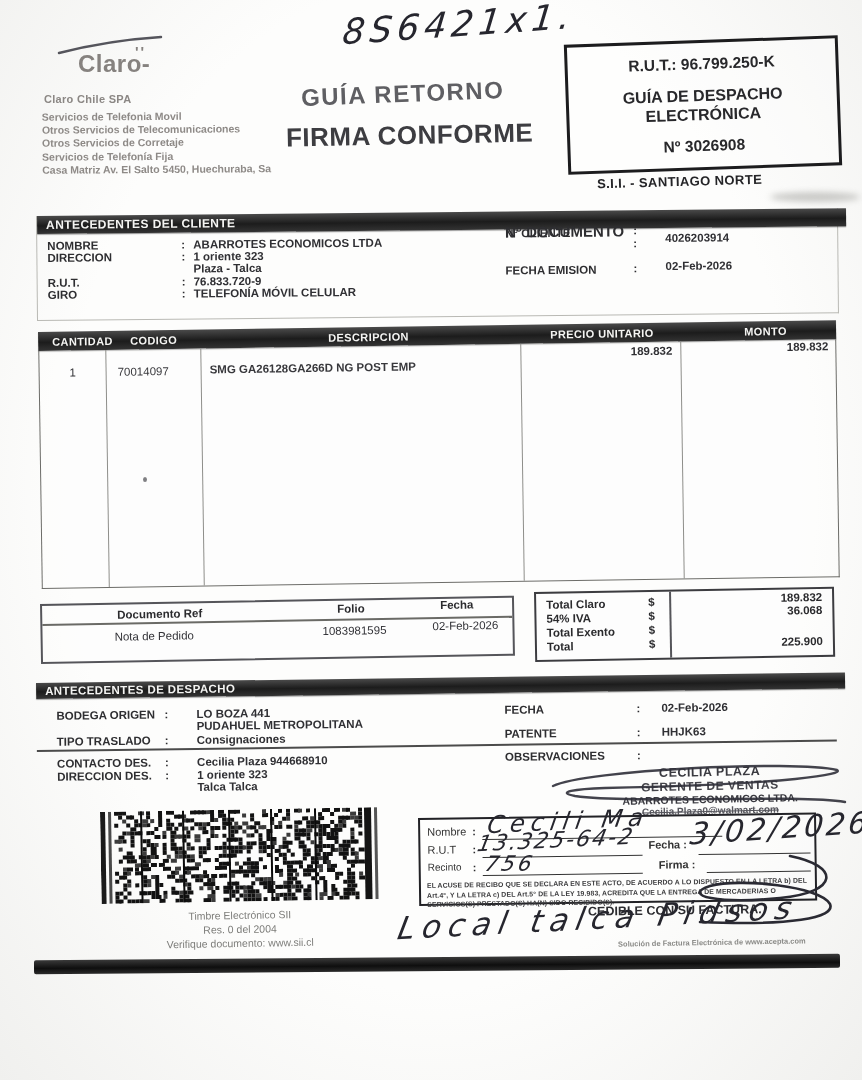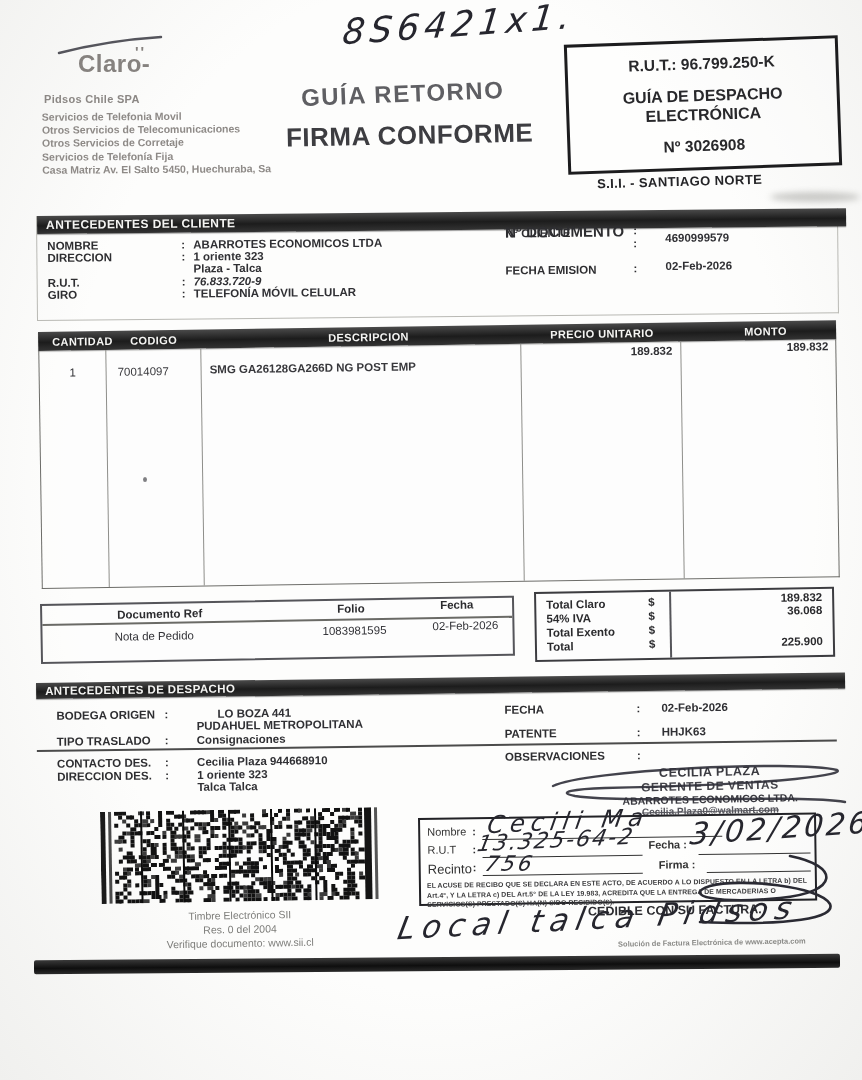--- a/index.html
+++ b/index.html
@@ -39,21 +39,21 @@
 
 <svg class="abs" style="left:55px;top:33px;" width="110" height="26">
   <path d="M4 20 C 35 12, 75 6, 106 4" stroke="#55555c" stroke-width="2.5" fill="none" stroke-linecap="round"></path>
 </svg>
 
 <div class="abs" style="left:78px;top:50px;font-size:24px;font-weight:bold;color:#86827f;letter-spacing:.5px;">
   <span>Claro-</span>
   <span class="abs" style="left:57px;top:-7px;font-size:15px;color:#86827f;letter-spacing:2px;">''</span>
 </div>
 
-<div class="abs b" style="left:44px;top:93px;font-size:11px;color:#8b8784;letter-spacing:.3px;">Pidsos Chile SPA</div>
+<div class="abs b" style="left:44px;top:93px;font-size:11px;color:#8b8784;letter-spacing:.3px;">Claro Chile SPA</div>
 
 <div class="abs" style="left:42px;top:110px;font-size:10.5px;color:#8e8a87;font-weight:bold;line-height:13.2px;transform:rotate(-.4deg);">
   <div>Servicios de Telefonia Movil</div>
   <div>Otros Servicios de Telecomunicaciones</div>
   <div>Otros Servicios de Corretaje</div>
   <div>Servicios de Telefonía Fija</div>
   <div>Casa Matriz Av. El Salto 5450, Huechuraba, Sa</div>
 </div>
 
 <div class="abs hand" style="left:345px;top:12px;font-size:35px;letter-spacing:5px;transform:rotate(-4deg) skewX(-10deg);">8S6421x1.</div>
@@ -84,32 +84,32 @@
   <div class="abs lbl" style="left:10px;top:73px;font-size:11.5px;">GIRO</div>
 
   <div class="abs colon" style="left:144px;top:24px;font-size:11.5px;"></div>
   <div class="abs colon" style="left:144px;top:36px;font-size:11.5px;"></div>
   <div class="abs colon" style="left:144px;top:61px;font-size:11.5px;"></div>
   <div class="abs colon" style="left:144px;top:73px;font-size:11.5px;"></div>
 
   <div class="abs val" style="left:156px;top:24px;font-size:11.5px;">ABARROTES ECONOMICOS LTDA</div>
   <div class="abs val" style="left:156px;top:36px;font-size:11.5px;">1 oriente 323</div>
   <div class="abs val" style="left:156px;top:48px;font-size:11.5px;">Plaza -  Talca</div>
-  <div class="abs val" style="left:156px;top:61px;font-size:11.5px;font-style:italic;">76.833.720-9</div>
+  <div class="abs val" style="left:156px;top:61px;font-size:11.5px;">76.833.720-9</div>
   <div class="abs val" style="left:156px;top:73px;font-size:11.5px;">TELEFONÍA MÓVIL CELULAR</div>
 
   <div class="abs lbl" style="left:468px;top:16px;font-size:11.5px;">N° CLIENTE</div>
   <div class="abs lbl" style="left:468px;top:12px;font-size:15px;">N° DOCUMENTO</div>
   <div class="abs lbl" style="left:468px;top:53px;font-size:11.5px;">FECHA EMISION</div>
 
   <div class="abs colon" style="left:596px;top:14px;font-size:11.5px;"></div>
   <div class="abs colon" style="left:596px;top:27px;font-size:11.5px;"></div>
   <div class="abs colon" style="left:596px;top:52px;font-size:11.5px;"></div>
 
-  <div class="abs val" style="left:628px;top:22px;font-size:11.5px;">4690999579</div>
+  <div class="abs val" style="left:628px;top:22px;font-size:11.5px;">4026203914</div>
   <div class="abs val" style="left:628px;top:50px;font-size:11.5px;">02-Feb-2026</div>
 </div>
 
 <div class="abs" style="left:38px;top:332px;width:798px;height:258px;transform:rotate(-.85deg);transform-origin:left top;">
   <div class="bar" style="width:100%;height:19px;font-size:11px;padding-left:0;">
     <span class="abs" style="left:14px;top:4px;">CANTIDAD</span>
     <span class="abs" style="left:92px;top:4px;">CODIGO</span>
     <span class="abs" style="left:290px;top:4px;">DESCRIPCION</span>
     <span class="abs" style="left:512px;top:4px;">PRECIO UNITARIO</span>
     <span class="abs" style="left:690px;top:4px;padding-left:16px;">MONTO</span>
@@ -166,21 +166,21 @@
   <div class="abs lbl" style="left:20px;top:27px;font-size:11.5px;">BODEGA ORIGEN</div>
   <div class="abs lbl" style="left:20px;top:53px;font-size:11.5px;">TIPO TRASLADO</div>
   <div class="abs lbl" style="left:20px;top:75px;font-size:11.5px;">CONTACTO DES.</div>
   <div class="abs lbl" style="left:20px;top:88px;font-size:11.5px;">DIRECCION DES.</div>
 
   <div class="abs colon" style="left:128px;top:27px;font-size:11.5px;"></div>
   <div class="abs colon" style="left:128px;top:53px;font-size:11.5px;"></div>
   <div class="abs colon" style="left:128px;top:75px;font-size:11.5px;"></div>
   <div class="abs colon" style="left:128px;top:88px;font-size:11.5px;"></div>
 
-  <div class="abs val" style="left:160px;top:27px;font-size:11.5px;margin-left:21px;">LO BOZA 441</div>
+  <div class="abs val" style="left:160px;top:27px;font-size:11.5px;">LO BOZA 441</div>
   <div class="abs val" style="left:160px;top:39px;font-size:11.5px;">PUDAHUEL   METROPOLITANA</div>
   <div class="abs val" style="left:160px;top:53px;font-size:11.5px;">Consignaciones</div>
   <div class="abs val" style="left:160px;top:75px;font-size:11.5px;">Cecilia Plaza 944668910</div>
   <div class="abs val" style="left:160px;top:88px;font-size:11.5px;">1 oriente 323</div>
   <div class="abs val" style="left:160px;top:100px;font-size:11.5px;">Talca   Talca</div>
 
   <div class="hr abs" style="left:0;top:67px;width:100%;"></div>
 
   <div class="abs lbl" style="left:468px;top:27px;font-size:11.5px;">FECHA</div>
   <div class="abs lbl" style="left:468px;top:51px;font-size:11.5px;">PATENTE</div>
@@ -874,21 +874,21 @@
 </div>
 <div class="abs" style="left:110px;top:908px;width:260px;text-align:center;color:#7d7d7a;font-size:10.5px;line-height:14px;transform:rotate(-1deg);">
   <div>Timbre Electrónico SII</div>
   <div>Res. 0 del 2004</div>
   <div>Verifique documento: www.sii.cl</div>
 </div>
 
 <div class="abs" style="left:418px;top:818px;width:394px;height:84px;border:2.5px solid #222226;transform:rotate(-.8deg);transform-origin:left top;background:rgba(255,255,255,.35);">
   <div class="abs" style="left:7px;top:6px;font-size:11px;color:#333;">Nombre</div>
   <div class="abs" style="left:7px;top:24px;font-size:11px;color:#333;">R.U.T</div>
-  <div class="abs" style="left:7px;top:42px;font-size:13px;color:#333;">Recinto</div>
+  <div class="abs" style="left:7px;top:42px;font-size:10px;color:#333;">Recinto</div>
 
   <div class="abs colon" style="left:52px;top:6px;font-size:11px;"></div>
   <div class="abs colon" style="left:52px;top:24px;font-size:11px;"></div>
   <div class="abs colon" style="left:52px;top:42px;font-size:11px;"></div>
 
   <div class="abs" style="left:62px;top:20px;width:240px;border-bottom:1.5px solid #333;"></div>
   <div class="abs" style="left:62px;top:38px;width:160px;border-bottom:1.5px solid #333;"></div>
   <div class="abs" style="left:62px;top:56px;width:160px;border-bottom:1.5px solid #333;"></div>
 
   <div class="abs b" style="left:228px;top:22px;font-size:11px;color:#333;">Fecha :</div>

